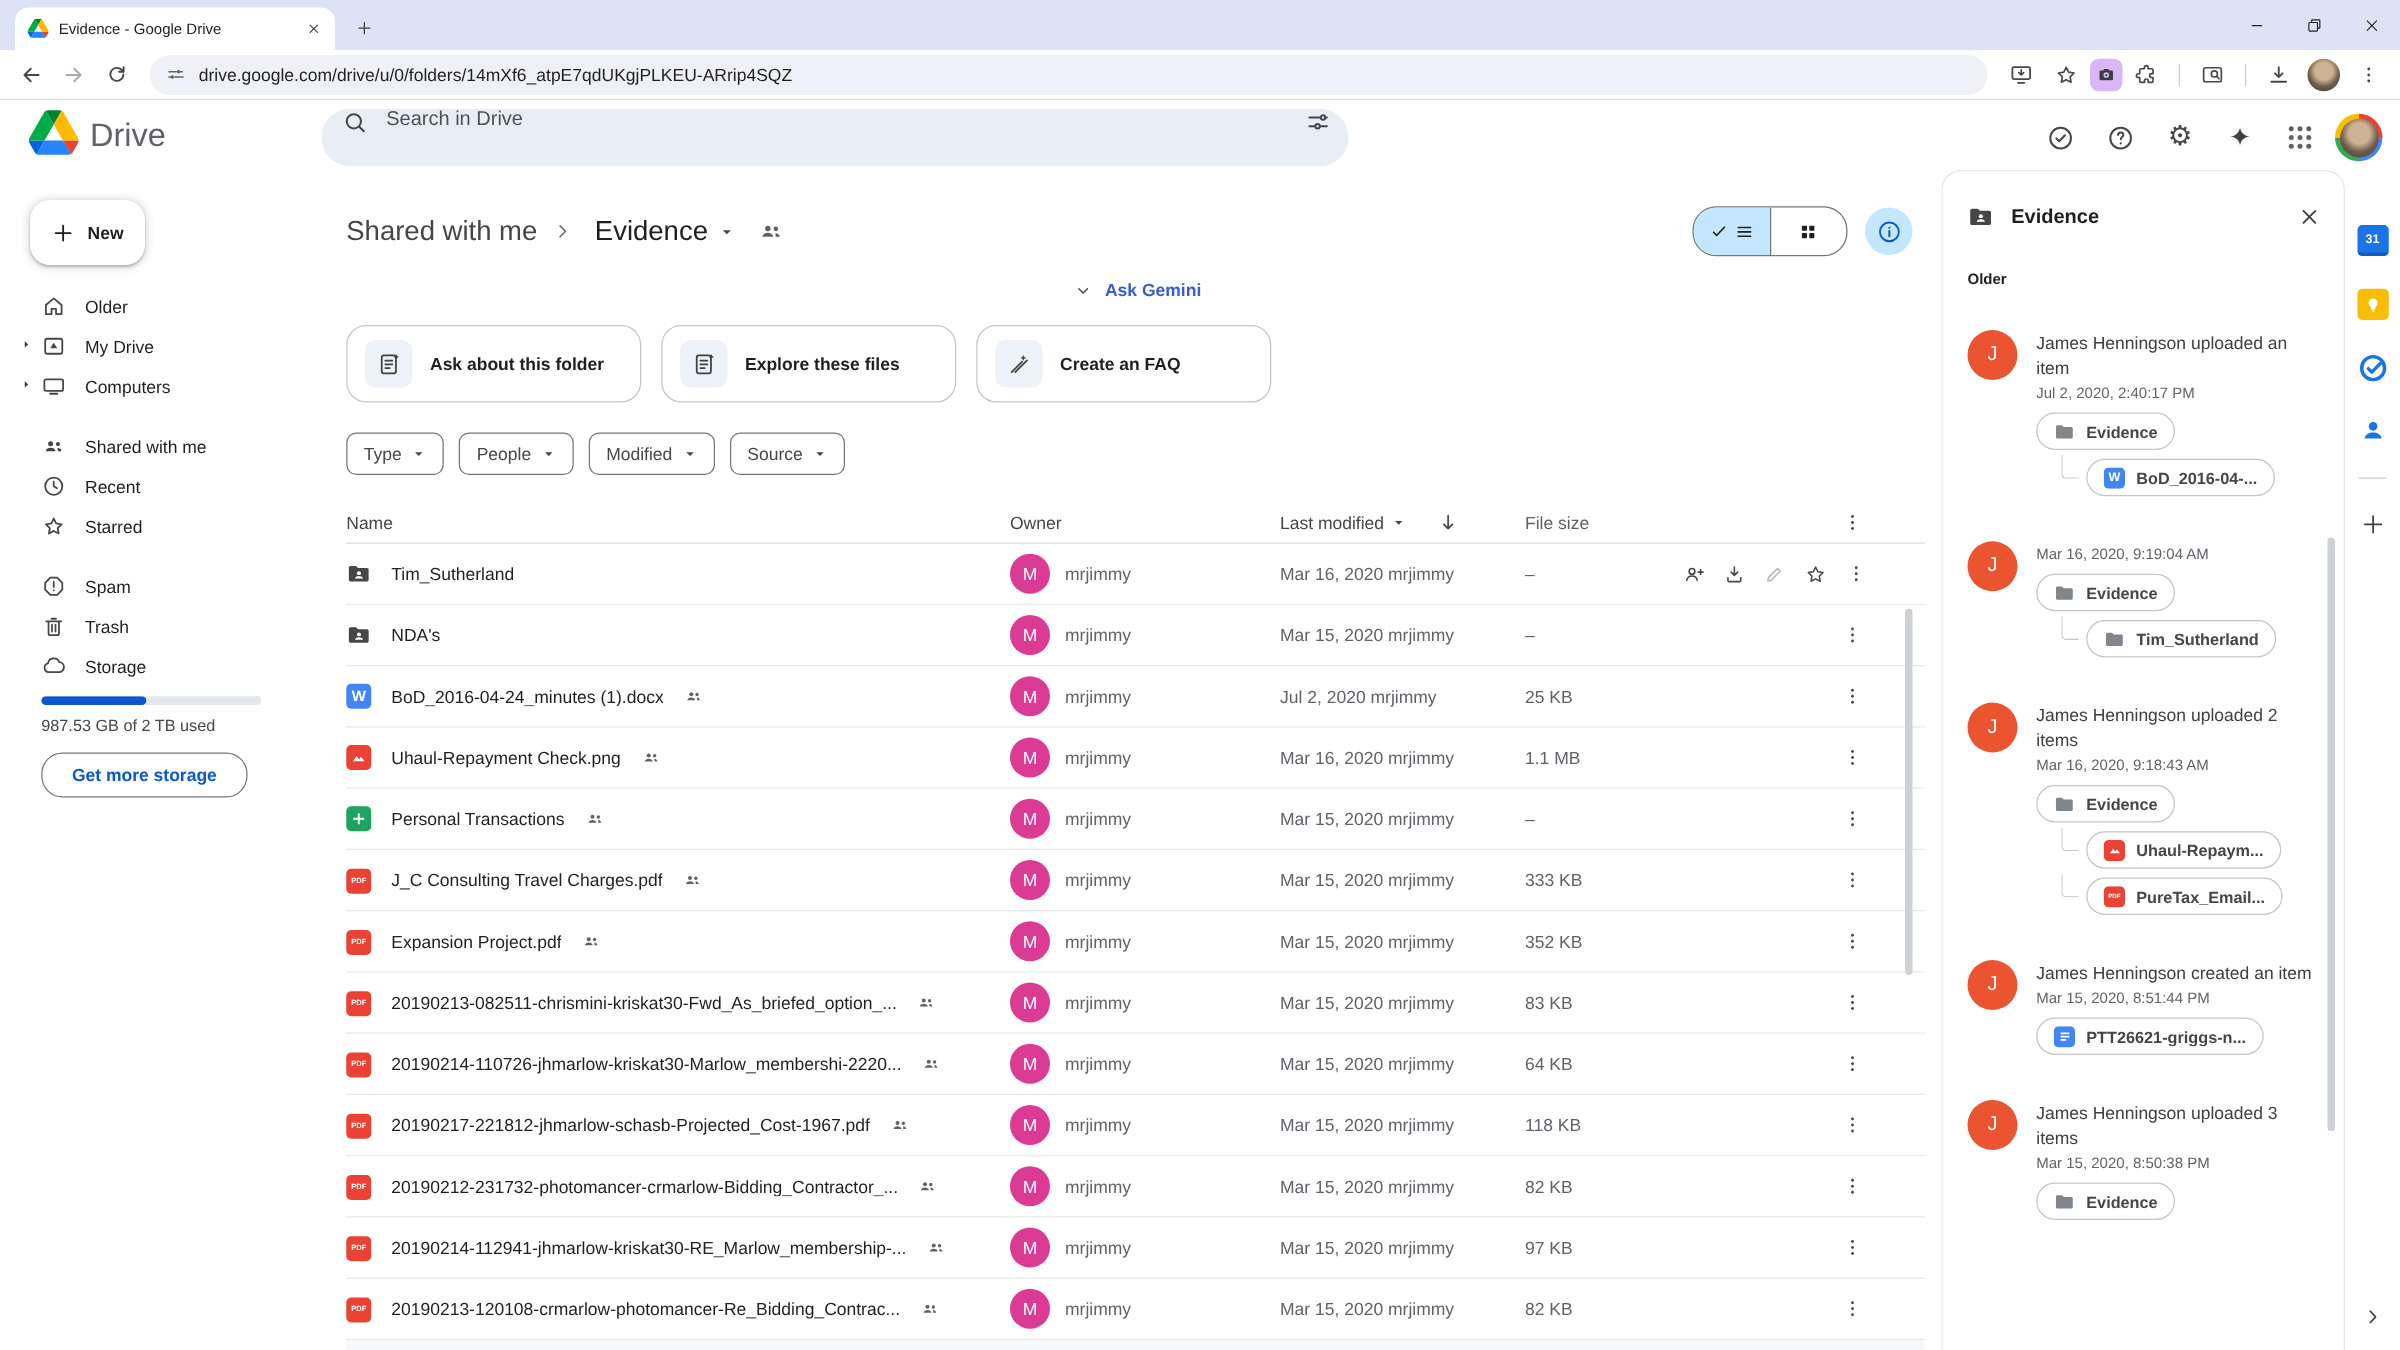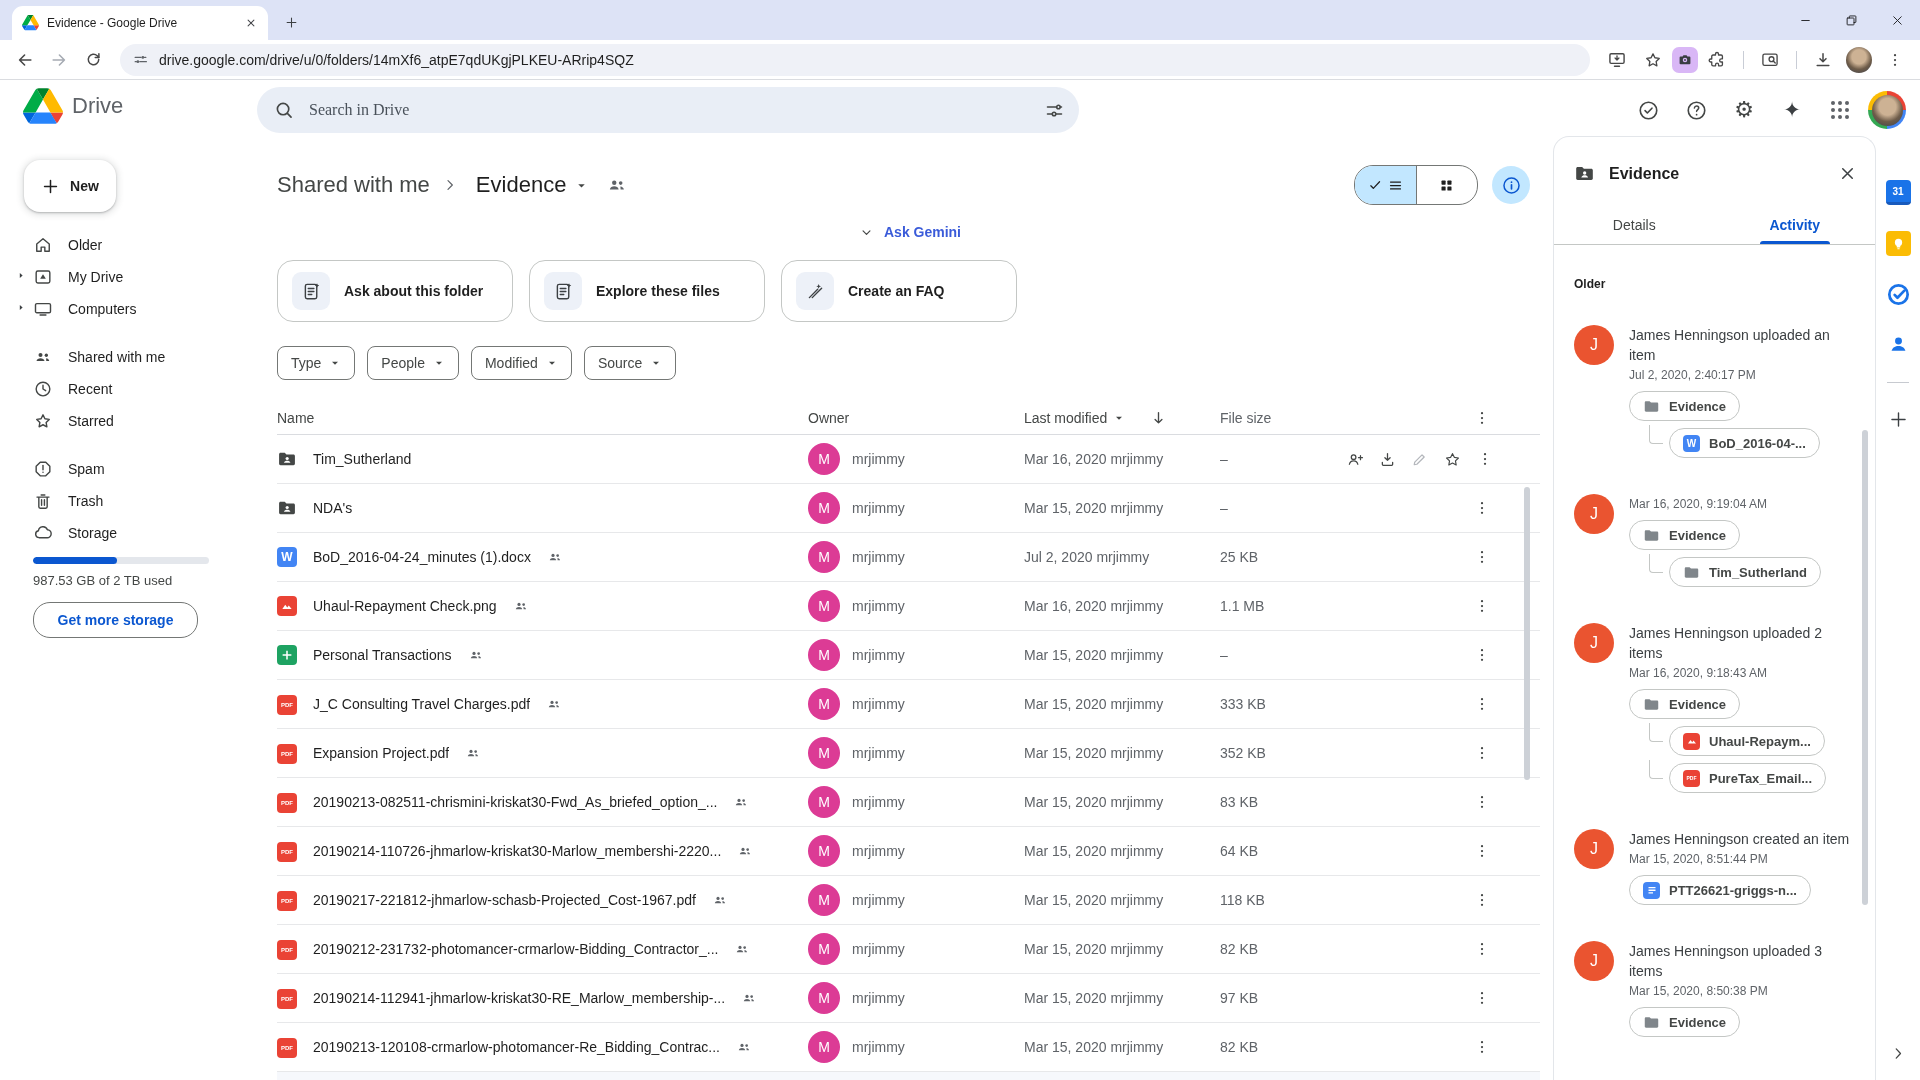--- a/index.html
+++ b/index.html
@@ -19,22 +19,22 @@
   .omnibox{flex:1;height:32px;margin:0 10px;background:#eff1f7;border-radius:16px;display:flex;align-items:center;padding:0 6px 0 12px;gap:10px;min-width:0;}
   .url{font-size:14px;color:#1f1f1f;white-space:nowrap;overflow:hidden;}
   .tb-right{display:flex;align-items:center;gap:2px;flex:none;}
   .ext-camera{width:26px;height:26px;border-radius:7px;background:#d9b7f6;display:grid;place-items:center;}
   .tb-divider{width:1px;height:18px;background:#c9cdd6;margin:0 7px;}
   .tb-avatar{width:26px;height:26px;border-radius:50%;margin:0 4px;
      background:radial-gradient(circle at 50% 38%,#cdb294 0 34%,#6e5c49 60%,#39404e 100%);}
   
   .drive-header{position:absolute;top:80px;left:0;right:0;height:56px;}
   .d-logo{position:absolute;left:23px;top:8px;}
-  .d-name{position:absolute;left:72px;top:13px;font-size:22px;color:#5f6368;}
-  .searchbar{position:absolute;left:257px;top:7px;width:822px;height:46px;background:#e9eef6;border-radius:23px;display:flex;align-items:center;padding:0 14px 0 16px;box-sizing:border-box;gap:14px;font-family:Liberation Serif, serif;}
+  .d-name{position:absolute;left:72px;top:13px;font-size:26px;color:#5f6368;}
+  .searchbar{position:absolute;left:257px;top:7px;width:822px;height:46px;background:#e9eef6;border-radius:23px;display:flex;padding:0 14px 0 16px;box-sizing:border-box;gap:14px;}
   .sb-ph{flex:1;font-size:16px;color:#49515a;}
   .hdr-icons{position:absolute;right:14px;top:10px;display:flex;align-items:center;gap:8px;}
   .hd-btn{width:40px;height:40px;display:grid;place-items:center;border-radius:50%;}
   .d-avatar{width:38px;height:38px;border-radius:50%;display:grid;place-items:center;
      background:conic-gradient(#ea4335 0 25%,#4285f4 25% 50%,#34a853 50% 75%,#fbbc04 75% 100%);}
   .d-avatar i{width:31px;height:31px;border-radius:50%;display:block;
      background:radial-gradient(circle at 50% 38%,#cdb294 0 34%,#6e5c49 60%,#39404e 100%);}
   
   .sidebar{position:absolute;top:136px;left:0;width:257px;bottom:0;}
   .new-btn{margin:24px 0 17px 24px;width:92px;height:52px;background:#fff;border-radius:16px;display:flex;align-items:center;justify-content:center;gap:10px;
@@ -1024,27 +1024,20 @@
             <path d="M8.3 16.5c.6-1.7 2.2-2.4 3.9-2.4s3.3.7 3.9 2.4z" fill="#fff"></path>
           </svg>
         </span>
       <span class="p-title">Evidence</span>
       <span id="i-pclose">
           <svg width="19" height="19" viewBox="0 0 24 24">
             <path d="m6 6 12 12M18 6 6 18" fill="none" stroke="#3c4043" stroke-width="1.9" stroke-linecap="round" stroke-linejoin="round"></path>
           </svg>
         </span>
     </div>
-    <div class="p-tabs">
-      <span class="p-tab">Details</span>
-      <span class="p-tab active">
-        <span>Activity</span>
-        <span class="p-underline"></span>
-      </span>
-    </div>
     <div class="p-body">
       <div class="older">Older</div>
       <div id="actlist">
           <div class="act-item first">
             <span class="act-avatar">J</span>
             <div class="act-body">
               <div class="act-text">James Henningson uploaded an item</div>
               <div class="act-date">Jul 2, 2020, 2:40:17 PM</div>
               <div class="chip-wrap"><span class="chip">
                   <span class="chip-ic" style="display:inline-flex">

